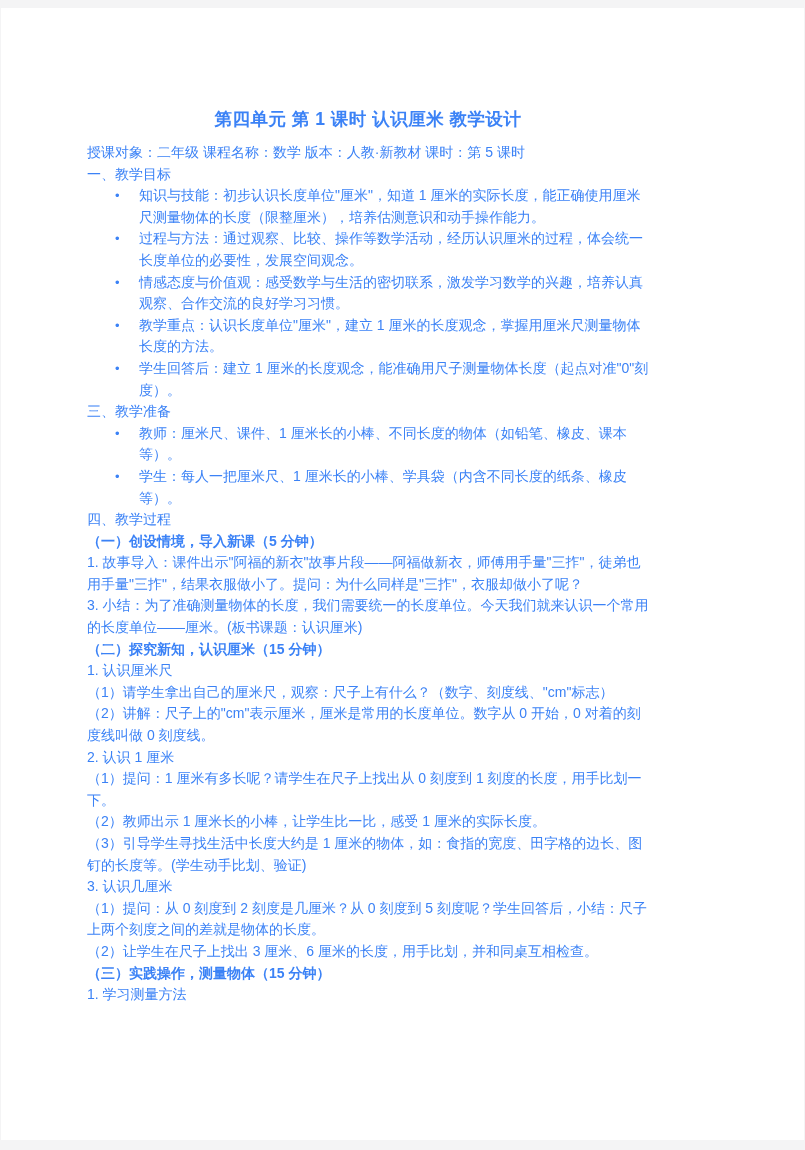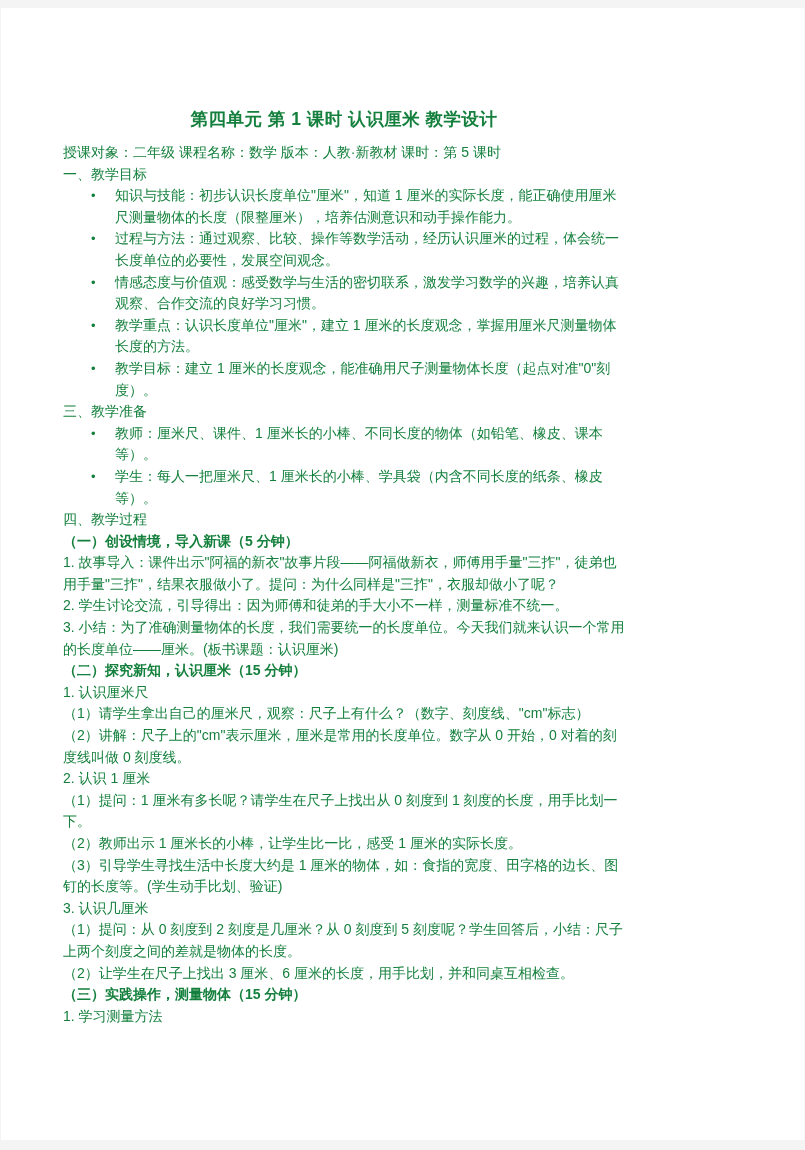--- a/index.html
+++ b/index.html
@@ -10,23 +10,23 @@
     overflow: hidden;
   }
   .doc-page {
     position: absolute;
     top: 8px; left: 1px; right: 1px;
     height: 1132px;
     background: #ffffff;
   }
   .doc-content {
     width: 562px;
-    margin-left: 62px;
+    margin-left: 86px;
     padding-top: 99px;
-    color: #15803d;
+    color: #3b82f6;
     font-size: 14px;
     line-height: 21.6px;
   }
   .doc-title {
     font-size: 17.5px;
     font-weight: bold;
     text-align: center;
     line-height: 24px;
     margin-bottom: 11px;
     letter-spacing: 0.5px;
@@ -66,35 +66,34 @@
         <div class="bullet">
           <span class="dot">•</span>
           <span><b>情感态度与价值观：</b><span>感受数学与生活的密切联系，激发学习数学的兴趣，培养认真观察、合作交流的良好学习习惯。</span></span>
         </div>
         <div class="bullet">
           <span class="dot">•</span>
           <span><b>教学重点：</b><span>认识长度单位"厘米"，建立 1 厘米的长度观念，掌握用厘米尺测量物体长度的方法。</span></span>
         </div>
         <div class="bullet">
           <span class="dot">•</span>
-          <span><b>教学目标：</b><span>建立 1 厘米的长度观念，能准确用尺子测量物体长度（起点对准"0"刻度）。</span></span>
+          <span><b>学生回答后：</b><span>建立 1 厘米的长度观念，能准确用尺子测量物体长度（起点对准"0"刻度）。</span></span>
         </div>
         <p class="heading">三、教学准备</p>
         <div class="bullet">
           <span class="dot">•</span>
           <span><span>教师：厘米尺、课件、1 厘米长的小棒、不同长度的物体（如铅笔、橡皮、课本等）。</span></span>
         </div>
         <div class="bullet">
           <span class="dot">•</span>
           <span><span>学生：每人一把厘米尺、1 厘米长的小棒、学具袋（内含不同长度的纸条、橡皮等）。</span></span>
         </div>
         <p class="heading">四、教学过程</p>
         <p class="subheading">（一）创设情境，导入新课（5 分钟）</p>
         <p class="body">1. 故事导入：课件出示"阿福的新衣"故事片段——阿福做新衣，师傅用手量"三拃"，徒弟也用手量"三拃"，结果衣服做小了。提问：为什么同样是"三拃"，衣服却做小了呢？</p>
-        <p class="body">2. 学生讨论交流，引导得出：因为师傅和徒弟的手大小不一样，测量标准不统一。</p>
         <p class="body">3. 小结：为了准确测量物体的长度，我们需要统一的长度单位。今天我们就来认识一个常用的长度单位——厘米。(板书课题：认识厘米)</p>
         <p class="subheading">（二）探究新知，认识厘米（15 分钟）</p>
         <p class="body">1. 认识厘米尺</p>
         <p class="body">（1）请学生拿出自己的厘米尺，观察：尺子上有什么？（数字、刻度线、"cm"标志）</p>
         <p class="body">（2）讲解：尺子上的"cm"表示厘米，厘米是常用的长度单位。数字从 0 开始，0 对着的刻度线叫做 0 刻度线。</p>
         <p class="body">2. 认识 1 厘米</p>
         <p class="body">（1）提问：1 厘米有多长呢？请学生在尺子上找出从 0 刻度到 1 刻度的长度，用手比划一下。</p>
         <p class="body">（2）教师出示 1 厘米长的小棒，让学生比一比，感受 1 厘米的实际长度。</p>
         <p class="body">（3）引导学生寻找生活中长度大约是 1 厘米的物体，如：食指的宽度、田字格的边长、图钉的长度等。(学生动手比划、验证)</p>
         <p class="body">3. 认识几厘米</p>

